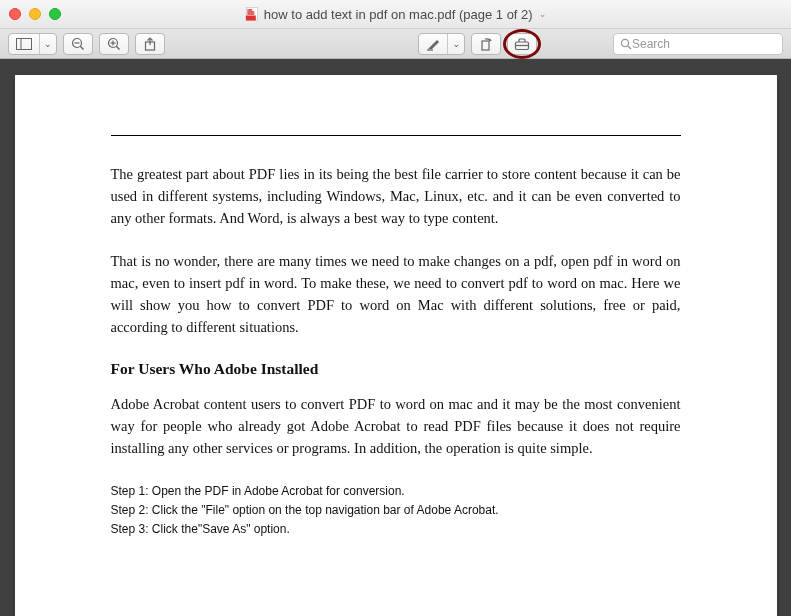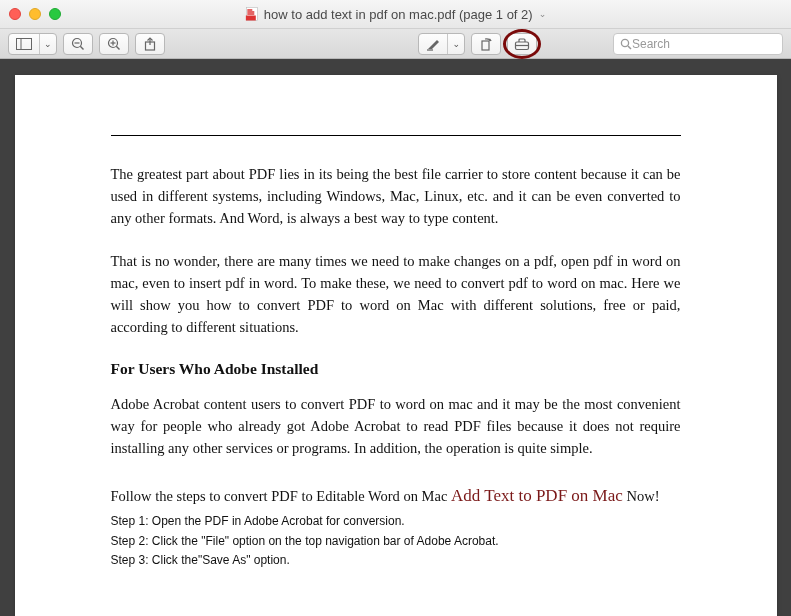--- a/index.html
+++ b/index.html
@@ -257,20 +257,17 @@
   </div>
 </div>
 
 <div class="doc-area">
   <div class="page">
     <hr class="page-rule">
     <p class="para">The greatest part about PDF lies in its being the best file carrier to store content because it can be used in different systems, including Windows, Mac, Linux, etc. and it can be even converted to any other formats. And Word, is always a best way to type content.</p>
     <p class="para">That is no wonder, there are many times we need to make changes on a pdf, open pdf in word on mac, even to insert pdf in word. To make these, we need to convert pdf to word on mac. Here we will show you how to convert PDF to word on Mac with different solutions, free or paid, according to different situations.</p>
     <p class="heading">For Users Who Adobe Installed</p>
     <p class="para">Adobe Acrobat content users to convert PDF to word on mac and it may be the most convenient way for people who already got Adobe Acrobat to read PDF files because it does not require installing any other services or programs. In addition, the operation is quite simple.</p>
-    <p class="follow-line">
-      <span>Follow the steps to convert PDF to Editable Word on Mac </span><span class="link-big">Add Text to PDF on Mac</span><span> Now!</span>
-    </p>
     <p class="step">Step 1: Open the PDF in Adobe Acrobat for conversion.</p>
     <p class="step">Step 2: Click the "File" option on the top navigation bar of Adobe Acrobat.</p>
     <p class="step">Step 3: Click the"Save As" option.</p>
   </div>
 </div>
 
 </body></html>

